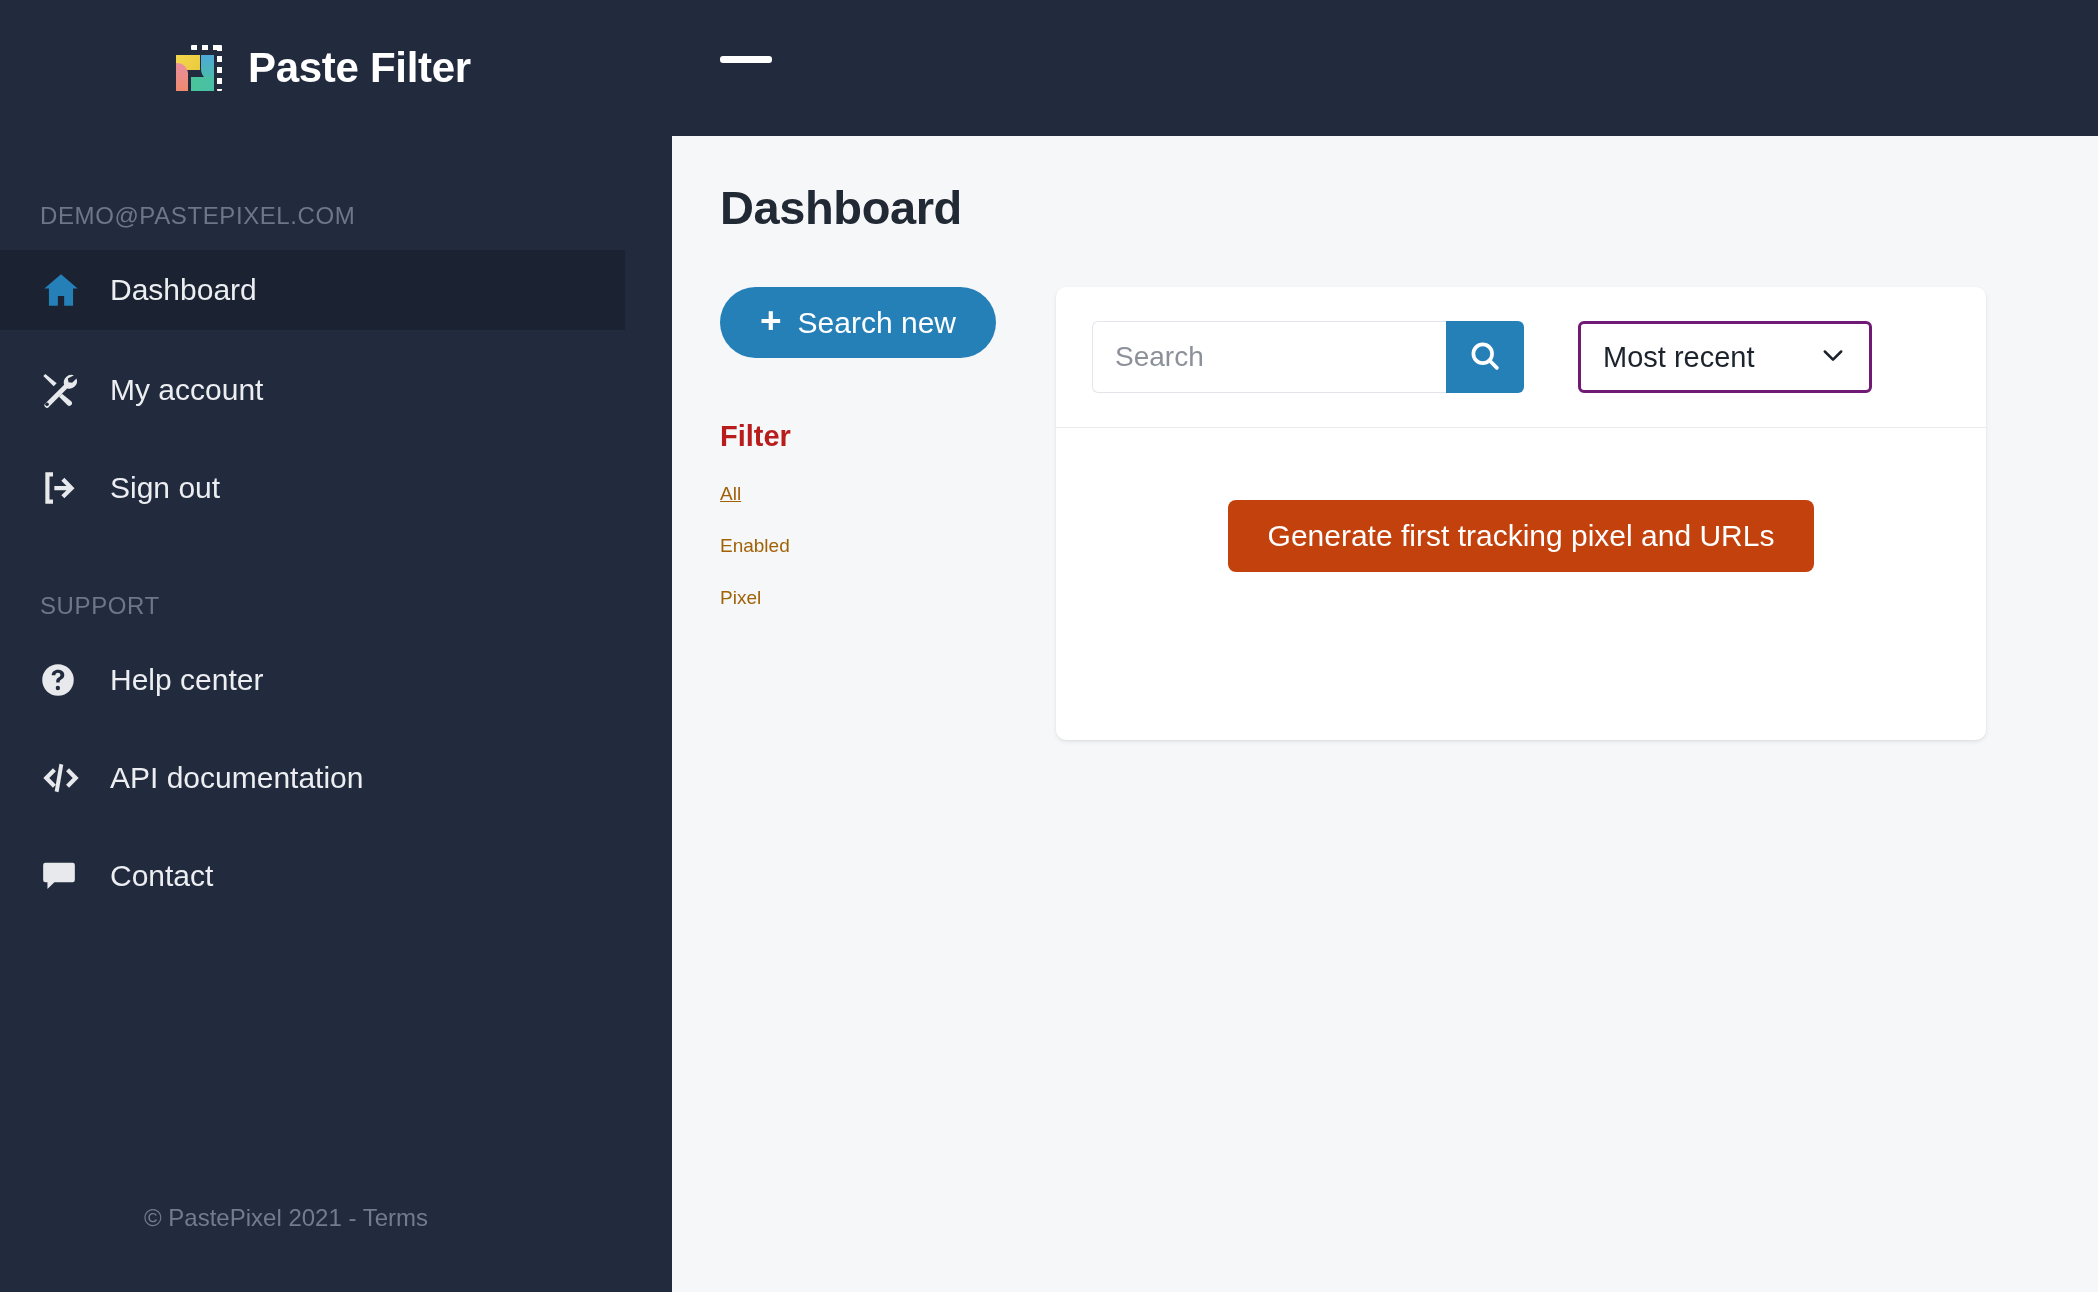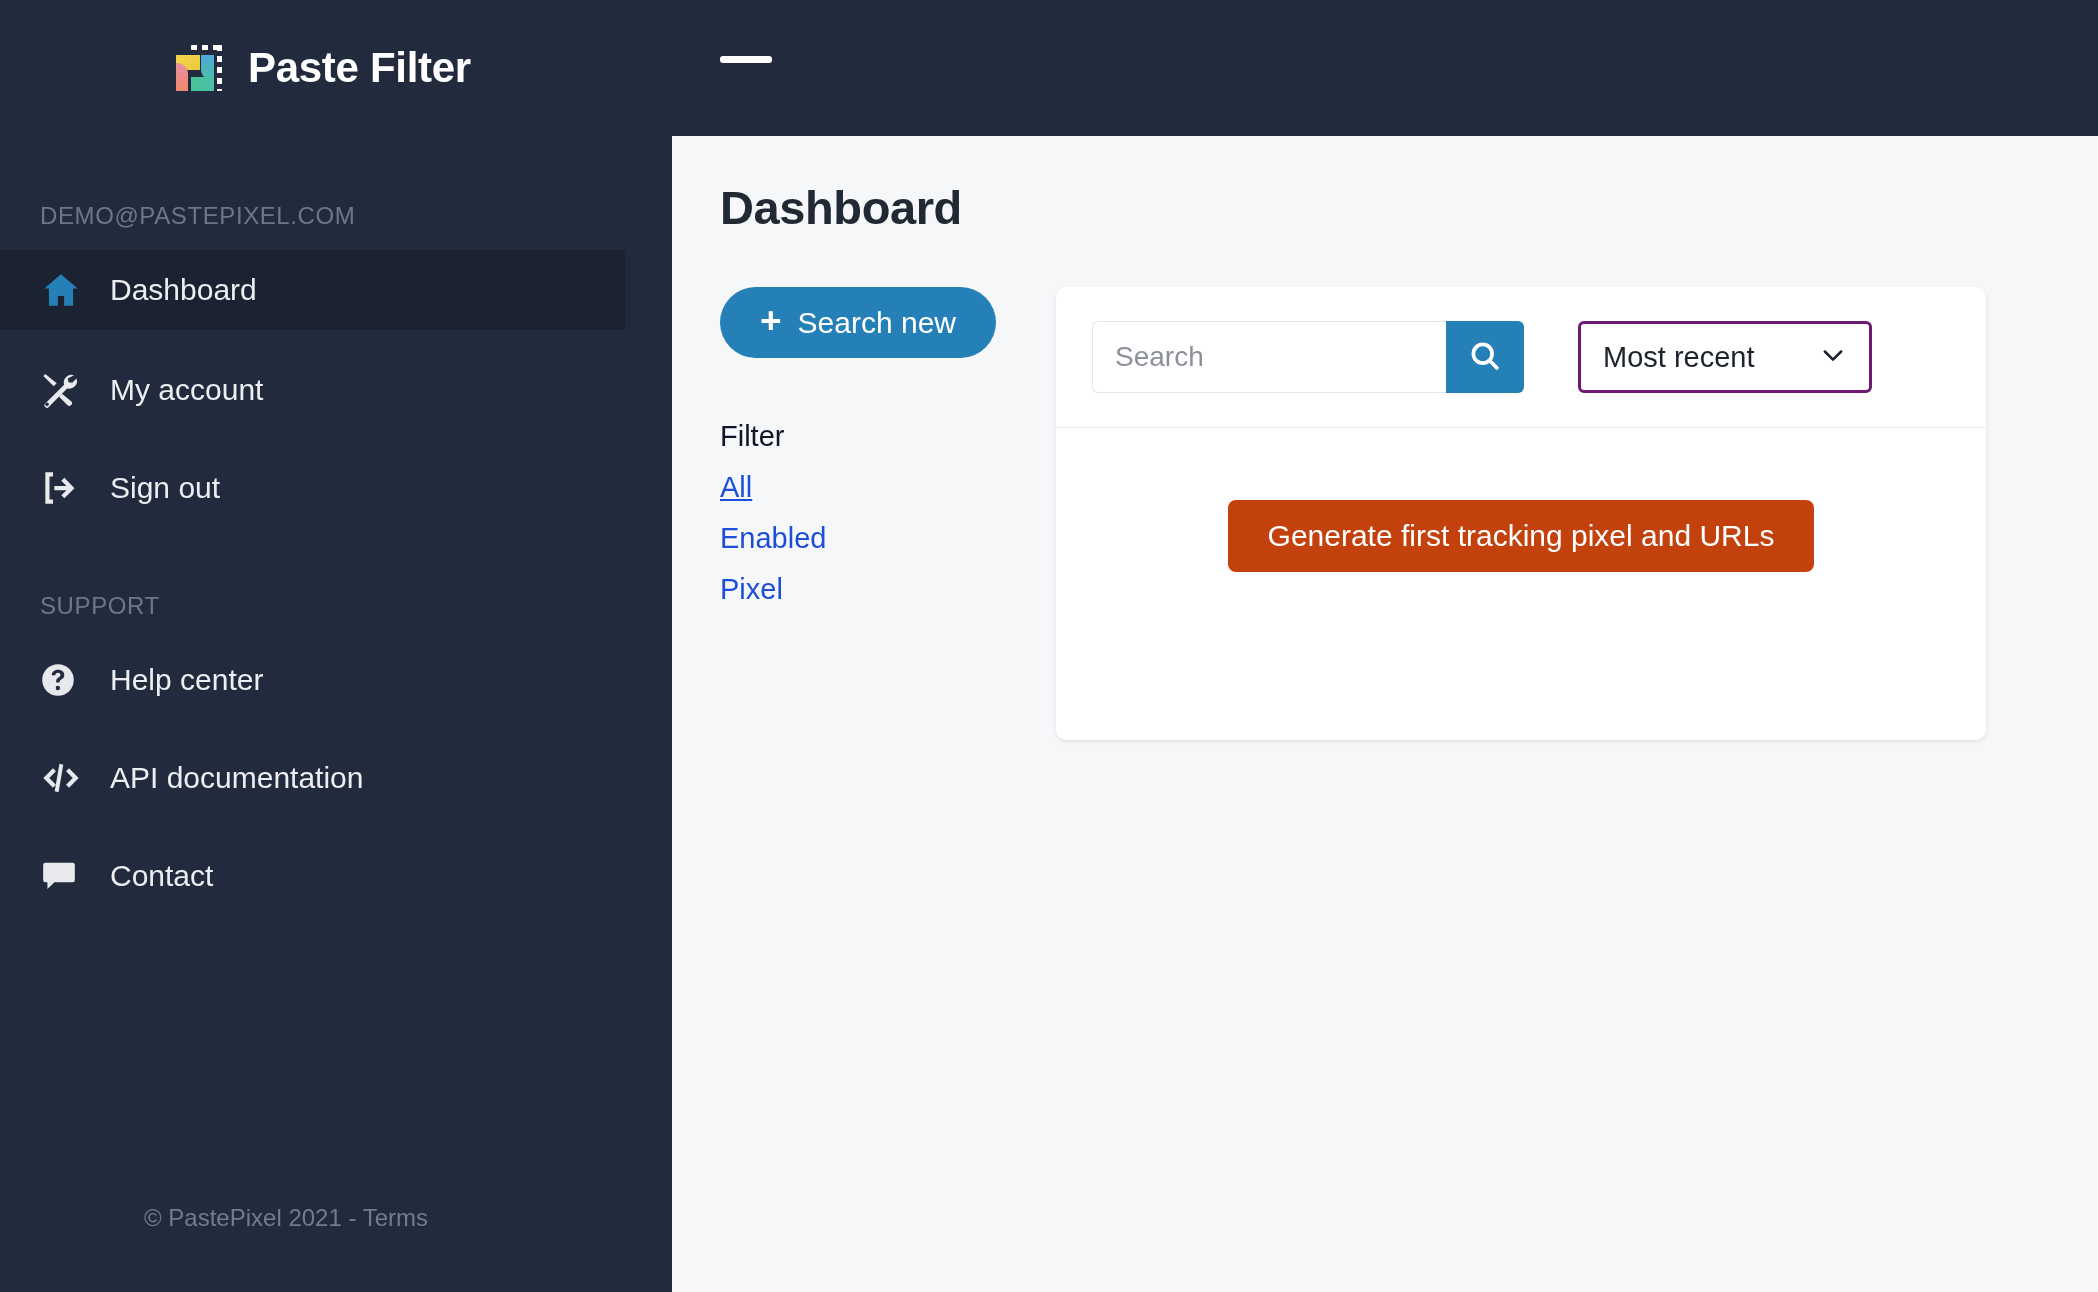--- a/index.html
+++ b/index.html
@@ -224,30 +224,30 @@
     line-height: 1;
     margin-right: 16px;
     font-weight: bold;
     position: relative;
     top: -2px;
   }
 
   .filter-block { margin-top: 62px; }
   .filter-heading {
     font-size: 29px;
-    font-weight: normal;
-    color: #0f172a;
+    font-weight: bold;
+    color: #b91c1c;
     margin-bottom: 14px;
   }
   .filter-link {
     display: block;
-    font-size: 29px;
-    color: #1d4ed8;
+    font-size: 19px;
+    color: #a16207;
     text-decoration: none;
-    margin-top: 18px;
+    margin-top: 30px;
     cursor: pointer;
   }
   .filter-link.active { text-decoration: underline; }
 
   
   .card {
     margin-left: 36px;
     width: 930px;
     background: #ffffff;
     border-radius: 10px;

